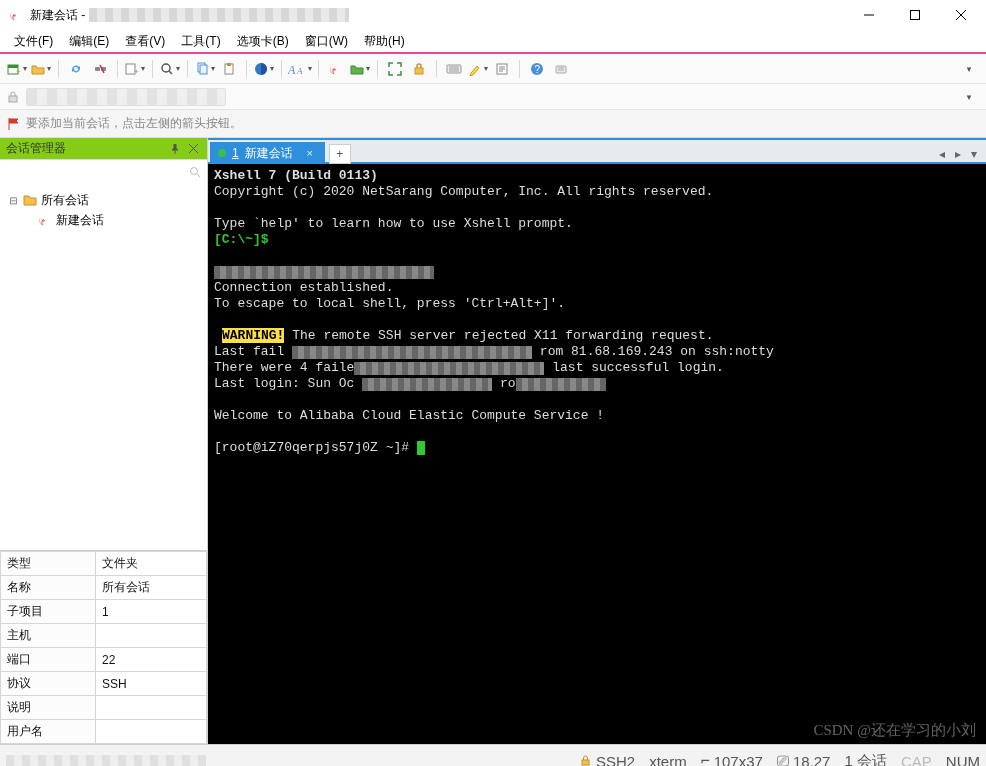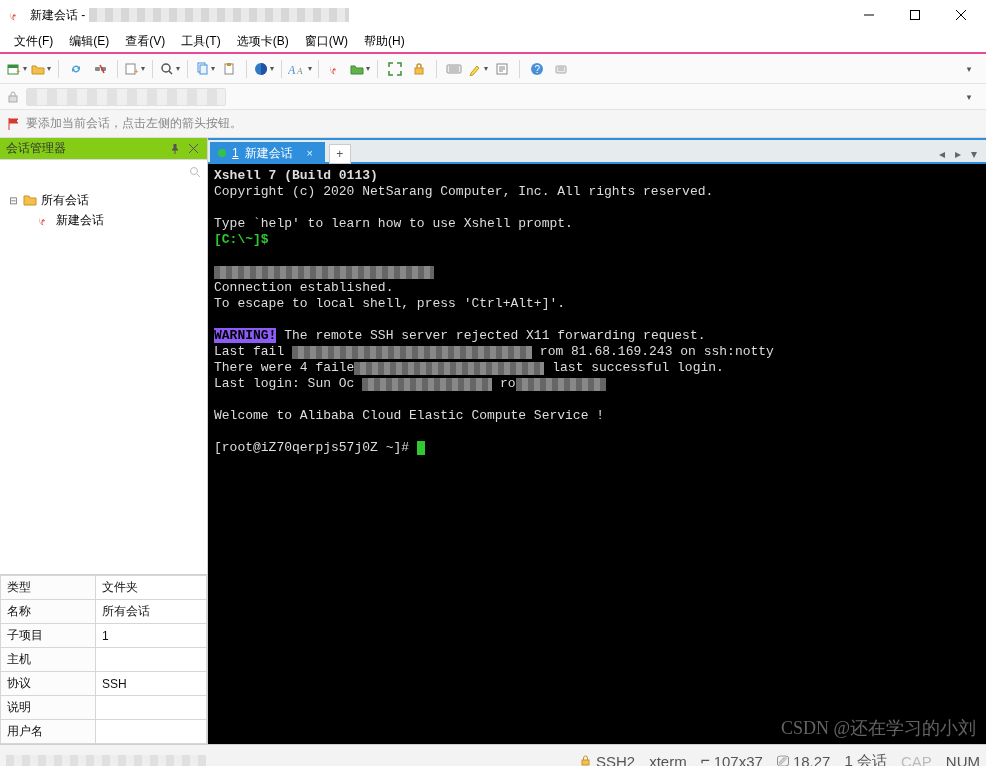--- a/index.html
+++ b/index.html
@@ -45,29 +45,29 @@
   .tabstrip::after { content:""; position:absolute; left:0; right:0; bottom:0; height:2px; background:#2f8fdd; }
   .tab { height: 22px; display: flex; align-items: center; padding: 0 8px; gap: 6px; background: #2f8fdd; color: #fff; border-radius: 0; position: relative; z-index: 1; }
   .tab .dot { width:8px; height:8px; border-radius:50%; background:#36c24a; }
   .tab .num { text-decoration: underline; }
   .tab .x { width:14px; height:14px; display:flex; align-items:center; justify-content:center; color:#dfeffd; font-size:11px; margin-left: 4px; }
   .newtab { width: 22px; height: 20px; background: #fff; border: 1px solid #ccc; display:flex; align-items:center; justify-content:center; margin-left:4px; color:#555; position:relative; z-index:1; }
   .tab-spacer { flex:1; }
   .tab-nav { width: 16px; height: 20px; display:flex; align-items:center; justify-content:center; color:#666; position:relative; z-index:1; }
   .term { flex:1; background:#000; color:#ddd; font-family: Consolas, "Courier New", monospace; font-size: 13px; padding: 4px 6px; line-height: 16px; white-space: pre; overflow: hidden; position: relative; }
   .term .green { color: #31c931; font-weight: bold; }
-  .term .warn { background: #8b5cf6; color: #000; font-weight: bold; }
+  .term .warn { background: #fde047; color: #000; font-weight: bold; margin-left: 8px; }
   .term .cur { display:inline-block; width:8px; height:14px; background:#31c931; vertical-align: text-bottom; }
   .term .blurline { display:inline-block; height:13px; background: repeating-linear-gradient(90deg,#666 0 6px,#888 6px 12px); filter: blur(0.7px); vertical-align: text-bottom; }
   .statusbar { height: 22px; background: #f3f3f3; border-top: 1px solid #d0d0d0; display: flex; align-items: center; padding: 16px 6px; gap: 14px; font-size: 15px; color: #444; }
   .statusbar .left { flex: 0 0 200px; height: 12px; background: repeating-linear-gradient(90deg,#e0e0e0 0 8px,#eee 8px 16px); filter: blur(0.4px); }
   .statusbar .grow { flex:1; }
   .statusbar .seg { display:flex; align-items:center; gap:4px; color:#555; }
   .statusbar .lockic { width:12px; height:12px; }
-  .watermark { position: absolute; right: 10px; bottom: 26px; color: rgba(180,180,180,0.55); font-size: 18px; font-family: "Microsoft YaHei"; pointer-events:none; }
+  .watermark { position: absolute; right: 10px; bottom: 26px; color: rgba(180,180,180,0.55); font-size: 15px; font-family: "Microsoft YaHei"; pointer-events:none; }
   svg { display:block; }
 </style>
 </head>
 <body>
 
 <div class="titlebar">
   <span class="swirl">
     <svg width="14" height="14" viewBox="0 0 24 24">
         <path fill="#d63a2e" d="M12 2a10 10 0 1 0 0 20 6 6 0 0 1 0-12 3 3 0 0 0 0 6 1.5 1.5 0 1 1 0-3v-1a4.5 4.5 0 1 0 0 9A9 9 0 0 1 12 2z"></path>
       </svg>
@@ -305,20 +305,24 @@
               <td class="k">名称</td>
               <td>所有会话</td>
             </tr>
         <tr>
               <td class="k">子项目</td>
               <td>1</td>
             </tr>
         <tr>
               <td class="k">主机</td>
               <td></td>
+            </tr>
+        <tr>
+              <td class="k">端口</td>
+              <td>22</td>
             </tr>
         <tr>
               <td class="k">协议</td>
               <td>SSH</td>
             </tr>
         <tr>
               <td class="k">说明</td>
               <td></td>
             </tr>
         <tr>

